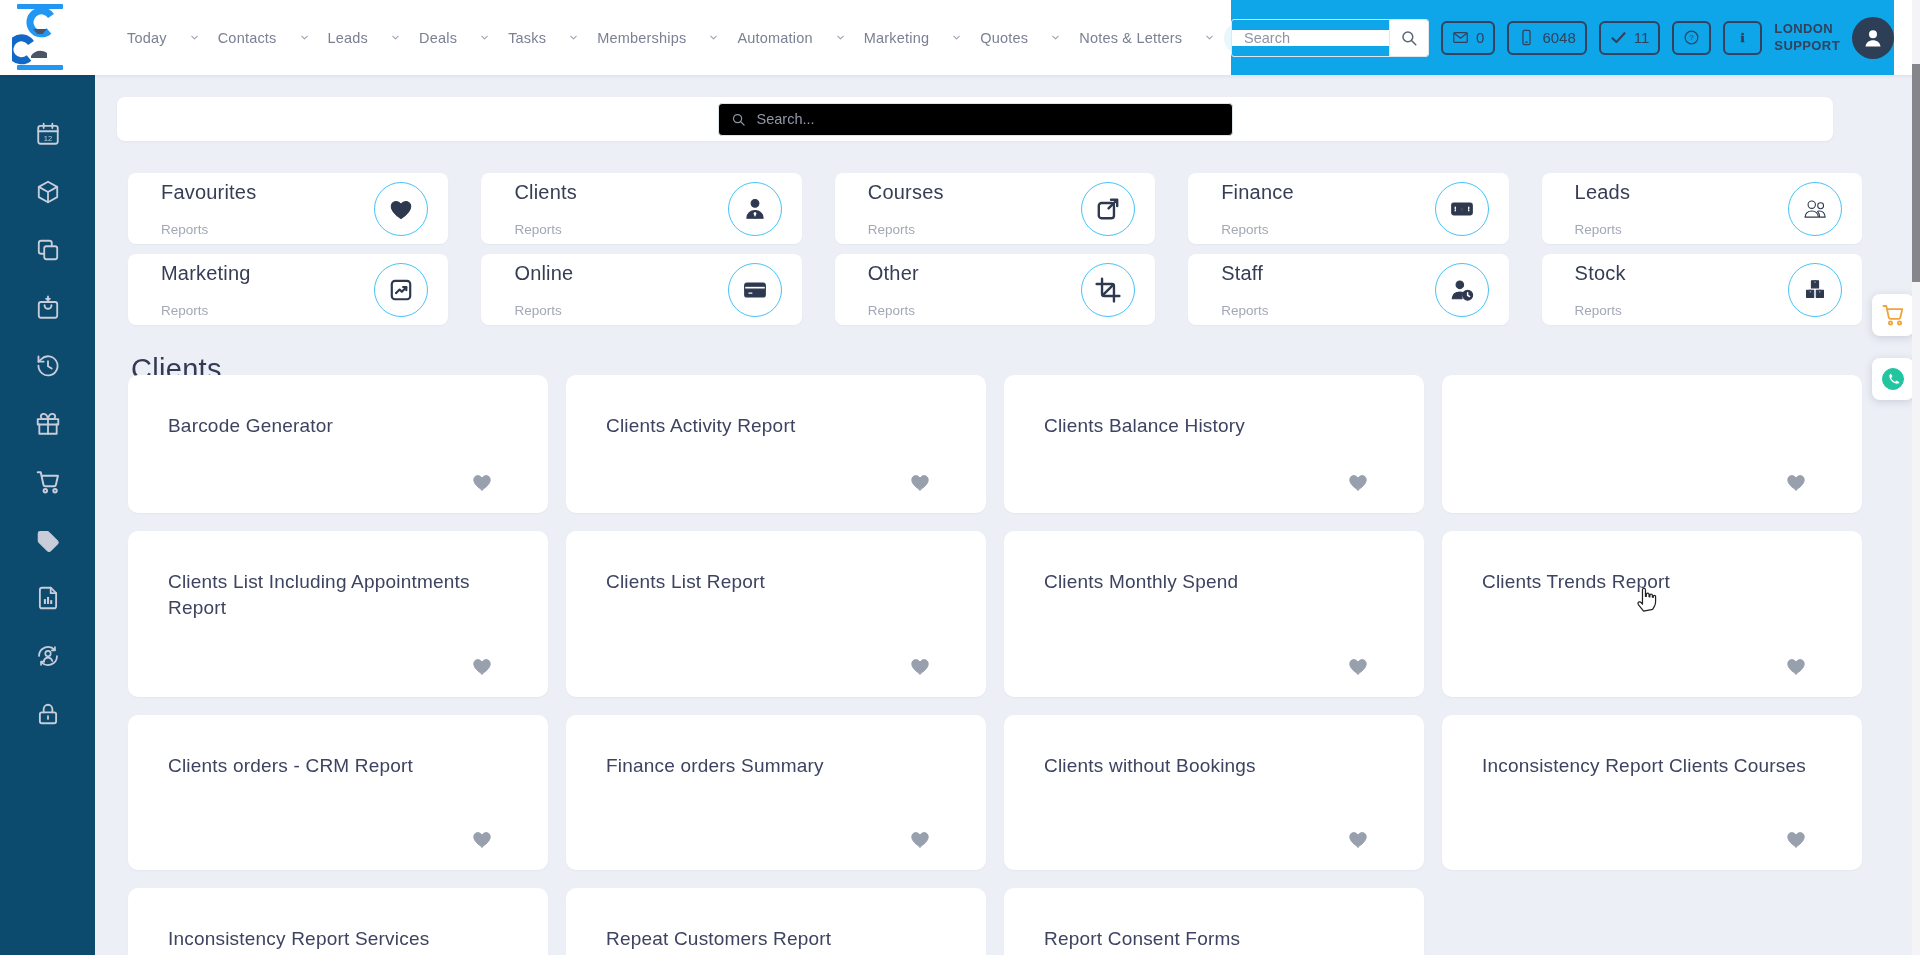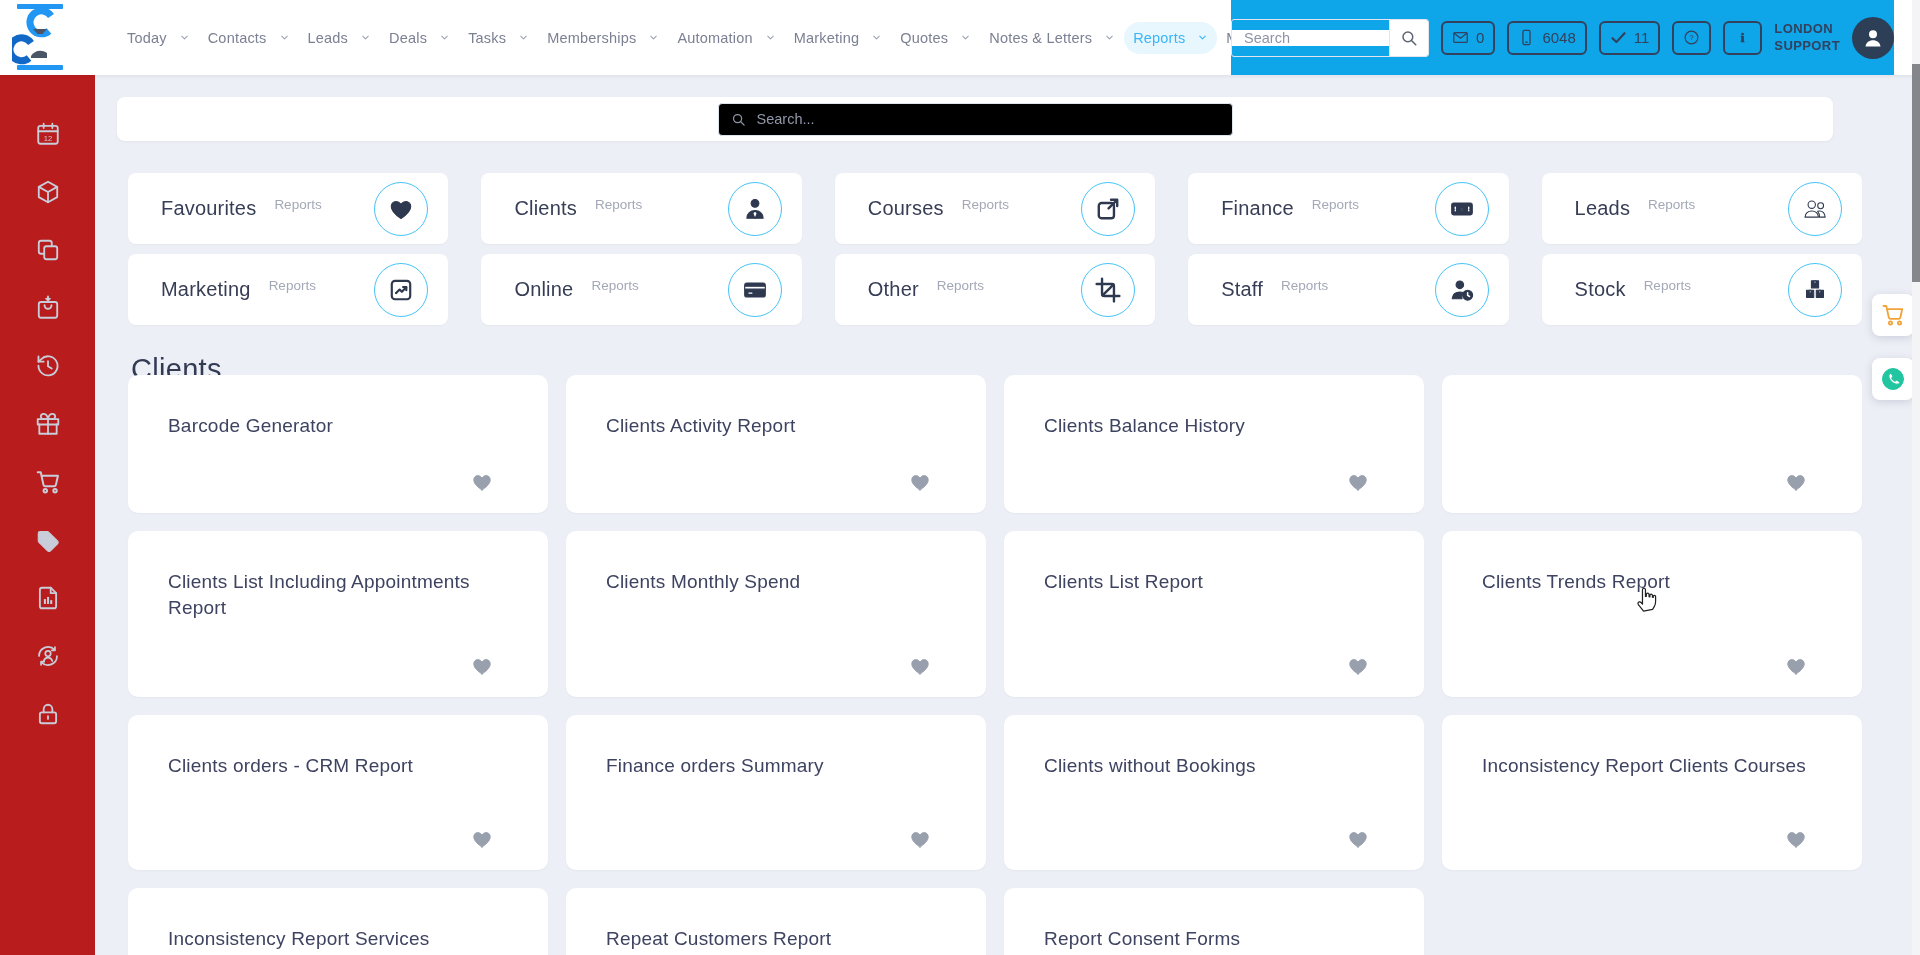--- a/index.html
+++ b/index.html
@@ -3,59 +3,59 @@
 <meta charset="utf-8">
 <style>
   html,body{margin:0;padding:0;background:#d8dae2;}
   .stage{position:relative;width:1920px;height:955px;background:#edeff6;overflow:hidden;
          font-family:"Liberation Sans",sans-serif;-webkit-font-smoothing:antialiased;}
   
   .topnav{position:absolute;left:0;top:0;width:1920px;height:75px;background:#fff;
           box-shadow:0 1px 4px rgba(30,30,60,.08);z-index:6;}
   .logo{position:absolute;left:12px;top:4px;width:56px;height:66px;}
   .menu{position:absolute;left:118px;top:0;height:75px;display:flex;align-items:center;}
-  .menu-item{display:flex;align-items:center;gap:12px;padding:8px 9px;font-size:14.5px;color:#7b8093;
+  .menu-item{display:flex;align-items:center;gap:22px;padding:8px 9px;font-size:14.5px;color:#7b8093;
              cursor:pointer;border-radius:20px;white-space:nowrap;letter-spacing:.2px;}
   .menu-item .chev{display:flex;}
   .menu-item .chev svg{width:11px;height:11px;stroke:#9aa3b5;fill:none;}
   .menu-item.active{background:#e8f6fe;color:#38b6f6;}
   .menu-item.active .chev svg{stroke:#38b6f6;}
   .nav-right{position:absolute;right:26px;top:0;height:75px;display:flex;align-items:center;gap:12px;background:#0ea5e9;}
   .nav-search{display:flex;align-items:center;width:196px;height:36px;border:1px solid #e2e5ee;border-radius:3px;overflow:hidden;}
   .nav-search input{flex:1;min-width:0;border:none;outline:none;padding:0 12px;font-size:14.5px;color:#555;font-family:inherit;}
   .nav-search input::placeholder{color:#8f94a6;}
   .nav-search .sbtn{width:38px;height:100%;display:flex;align-items:center;justify-content:center;
                     border-left:1px solid #e2e5ee;background:#fff;cursor:pointer;}
   .nav-search .sbtn svg{width:18px;height:18px;stroke:#5d6473;fill:none;}
   .badge{display:flex;align-items:center;gap:7px;height:34px;padding:0 9px;border:2px solid #33415c;
          border-radius:6px;color:#33415c;font-size:15px;font-weight:500;cursor:pointer;box-sizing:border-box;}
   .badge svg{width:17px;height:17px;}
   .user-name{font-size:13px;font-weight:700;color:#33415c;line-height:1.3;letter-spacing:.4px;}
   .avatar{width:42px;height:42px;border-radius:50%;background:#2d3e57;display:flex;align-items:center;
           justify-content:center;cursor:pointer;}
   .avatar svg{width:24px;height:24px;}
   
-  .sidebar{position:absolute;left:0;top:75px;width:95px;height:880px;background:#b91c1c;display:flex;
+  .sidebar{position:absolute;left:0;top:75px;width:95px;height:880px;background:#0c4a6e;display:flex;
            flex-direction:column;align-items:center;padding-top:30px;box-sizing:border-box;}
   .side-icon{height:58px;width:100%;display:flex;align-items:center;justify-content:center;cursor:pointer;color:#c8cdd9;}
   .side-icon svg{width:26px;height:26px;}
   
   .content{position:absolute;left:95px;top:75px;width:1817px;height:880px;background:#edeff6;overflow:hidden;}
   .search-band{position:absolute;left:22px;top:22px;width:1716px;height:44px;background:#fff;border-radius:8px;
                box-shadow:0 1px 3px rgba(40,50,80,.05);display:flex;align-items:center;justify-content:center;}
   .band-input{width:515px;height:33px;border:1px solid #dfe3ec;border-radius:4px;display:flex;align-items:center;
               padding:0 12px;gap:9px;background:#000000;box-sizing:border-box;}
   .band-input svg{width:15px;height:15px;stroke:#8f95a8;fill:none;flex:none;}
   .band-input input{border:none;outline:none;flex:1;font-size:14.5px;color:#666;background:transparent;font-family:inherit;}
   .band-input input::placeholder{color:#9298aa;}
   .cat-grid{position:absolute;left:33px;top:98px;width:1734px;display:grid;
             grid-template-columns:repeat(5,1fr);column-gap:33px;row-gap:10px;}
   .cat-card{height:71px;background:#fff;border-radius:8px;display:flex;align-items:center;
             padding:0 20px 0 33px;cursor:pointer;box-shadow:0 1px 2px rgba(40,50,80,.04);}
-  .cat-text{flex:1;display:flex;gap:18px;}
+  .cat-text{flex:1;display:flex;flex-direction:column;gap:18px;}
   .cat-title{font-size:20px;color:#363d55;letter-spacing:.2px;}
   .cat-sub{font-size:13.5px;color:#a3a8b6;}
   .cat-icon{width:54px;height:54px;border-radius:50%;border:1.5px solid #45c3f7;display:flex;align-items:center;
             justify-content:center;color:#2e3950;flex:none;box-sizing:border-box;}
   .cat-icon svg{width:26px;height:26px;}
   .section-title{position:absolute;left:36px;top:254px;font-size:29px;color:#333a54;font-weight:500;letter-spacing:.3px;}
   .rep-grid{position:absolute;left:33px;top:300px;width:1734px;display:grid;grid-template-columns:repeat(4,1fr);
             grid-template-rows:138px 166px 155px 180px;gap:18px;}
   .rep-card{position:relative;background:#fff;border-radius:10px;padding:38px 40px 0;cursor:pointer;
             box-shadow:0 1px 2px rgba(40,50,80,.04);box-sizing:border-box;}
@@ -556,27 +556,27 @@
               <path fill="currentColor" d="M12 20.8C8.4 18.3 3 14.4 3 9.6 3 6.9 5 5 7.4 5c1.8 0 3.5 1 4.6 2.6C13.1 6 14.8 5 16.6 5 19 5 21 6.9 21 9.6c0 4.8-5.4 8.7-9 11.2z"></path>
             </svg></span>
         </div>
         <div class="rep-card">
           <div class="rep-title">Clients List Including Appointments Report</div>
           <span class="rep-heart"><svg viewBox="0 0 24 24" fill="none" stroke="currentColor" stroke-linecap="round" stroke-linejoin="round">
               <path fill="currentColor" d="M12 20.8C8.4 18.3 3 14.4 3 9.6 3 6.9 5 5 7.4 5c1.8 0 3.5 1 4.6 2.6C13.1 6 14.8 5 16.6 5 19 5 21 6.9 21 9.6c0 4.8-5.4 8.7-9 11.2z"></path>
             </svg></span>
         </div>
         <div class="rep-card">
+          <div class="rep-title">Clients List Report</div>
+          <span class="rep-heart"><svg viewBox="0 0 24 24" fill="none" stroke="currentColor" stroke-linecap="round" stroke-linejoin="round">
+              <path fill="currentColor" d="M12 20.8C8.4 18.3 3 14.4 3 9.6 3 6.9 5 5 7.4 5c1.8 0 3.5 1 4.6 2.6C13.1 6 14.8 5 16.6 5 19 5 21 6.9 21 9.6c0 4.8-5.4 8.7-9 11.2z"></path>
+            </svg></span>
+        </div>
+        <div class="rep-card">
           <div class="rep-title">Clients Monthly Spend</div>
-          <span class="rep-heart"><svg viewBox="0 0 24 24" fill="none" stroke="currentColor" stroke-linecap="round" stroke-linejoin="round">
-              <path fill="currentColor" d="M12 20.8C8.4 18.3 3 14.4 3 9.6 3 6.9 5 5 7.4 5c1.8 0 3.5 1 4.6 2.6C13.1 6 14.8 5 16.6 5 19 5 21 6.9 21 9.6c0 4.8-5.4 8.7-9 11.2z"></path>
-            </svg></span>
-        </div>
-        <div class="rep-card">
-          <div class="rep-title">Clients List Report</div>
           <span class="rep-heart"><svg viewBox="0 0 24 24" fill="none" stroke="currentColor" stroke-linecap="round" stroke-linejoin="round">
               <path fill="currentColor" d="M12 20.8C8.4 18.3 3 14.4 3 9.6 3 6.9 5 5 7.4 5c1.8 0 3.5 1 4.6 2.6C13.1 6 14.8 5 16.6 5 19 5 21 6.9 21 9.6c0 4.8-5.4 8.7-9 11.2z"></path>
             </svg></span>
         </div>
         <div class="rep-card">
           <div class="rep-title">Clients Trends Report</div>
           <span class="rep-heart"><svg viewBox="0 0 24 24" fill="none" stroke="currentColor" stroke-linecap="round" stroke-linejoin="round">
               <path fill="currentColor" d="M12 20.8C8.4 18.3 3 14.4 3 9.6 3 6.9 5 5 7.4 5c1.8 0 3.5 1 4.6 2.6C13.1 6 14.8 5 16.6 5 19 5 21 6.9 21 9.6c0 4.8-5.4 8.7-9 11.2z"></path>
             </svg></span>
         </div>

